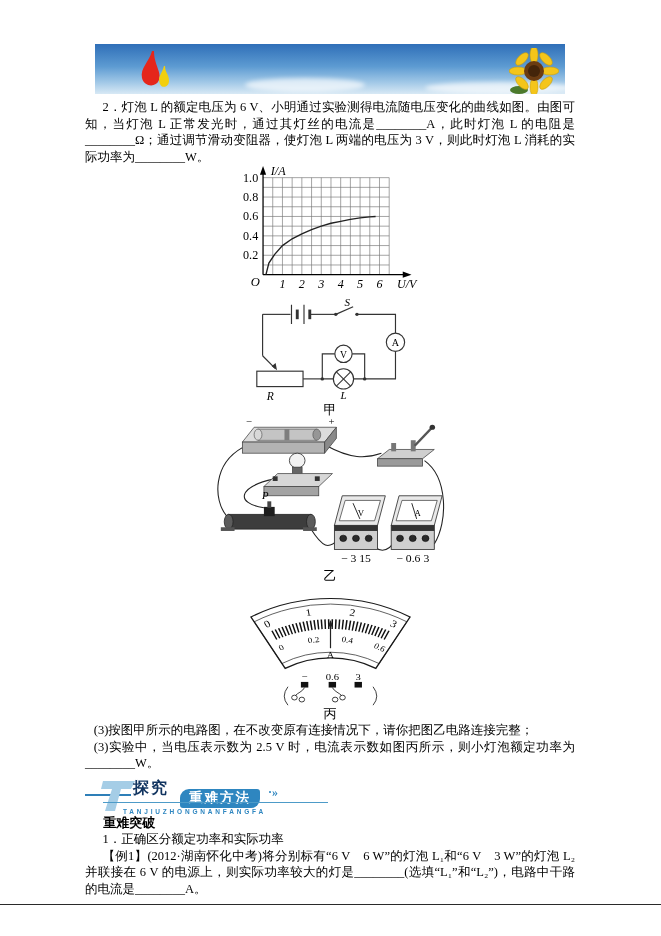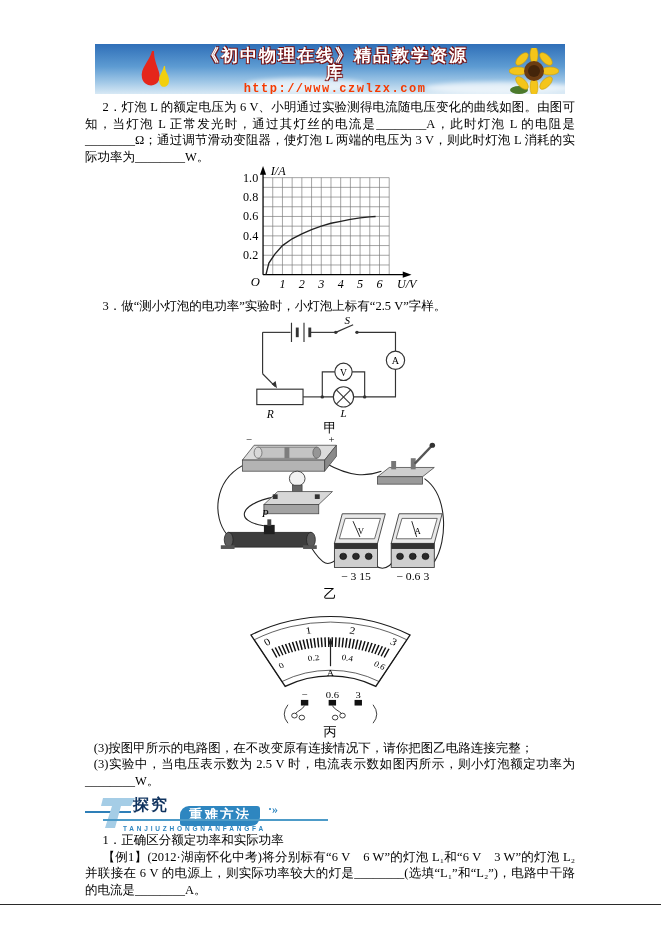--- a/index.html
+++ b/index.html
@@ -46,24 +46,20 @@
 <div class="page">
  <div class="content">
 
   <div class="banner">
     <div class="cloud" style="left:150px;top:34px;width:120px;height:14px;"></div>
     <div class="cloud" style="left:330px;top:38px;width:150px;height:12px;"></div>
     <svg class="flame" width="36" height="40" viewBox="0 0 36 40">
       <path d="M15,1 C12,12 3,18 5,28 C7,37 19,38 22,30 C25,22 17,15 17,1 Z" fill="#e5261b"></path>
       <path d="M27,16 C25,24 20,27 23,34 C25,39 32,37 32,31 C32,24 28,23 28,16 Z" fill="#f2cf0e"></path>
     </svg>
-    <div class="banner-mid">
-      <div class="banner-title">《初中物理在线》精品教学资源库</div>
-      <div class="banner-url">http://www.czwlzx.com</div>
-    </div>
     <svg class="sunflower" width="50" height="46" viewBox="0 0 50 46">
       <g>
         <ellipse cx="10" cy="42" rx="9" ry="4" fill="#4c7a2c"></ellipse>
         <g fill="#f4c51a" stroke="#c79d08" stroke-width="0.6">
           <ellipse cx="25" cy="7" rx="4" ry="9"></ellipse>
           <ellipse cx="25" cy="39" rx="4" ry="9"></ellipse>
           <ellipse cx="9" cy="23" rx="9" ry="4"></ellipse>
           <ellipse cx="41" cy="23" rx="9" ry="4"></ellipse>
           <ellipse cx="13" cy="11" rx="8" ry="4" transform="rotate(-45 13 11)"></ellipse>
           <ellipse cx="37" cy="35" rx="8" ry="4" transform="rotate(-45 37 35)"></ellipse>
@@ -118,21 +114,20 @@
           <text x="31" y="56" text-anchor="end" font-size="12.5">0.6</text>
           <text x="31" y="36" text-anchor="end" font-size="12.5">0.8</text>
           <text x="31" y="16" text-anchor="end" font-size="12.5">1.0</text>
           <text x="44" y="9" font-size="12.5" font-style="italic">I/A</text>
           <text x="174" y="126" font-size="12.5" font-style="italic">U/V</text>
           <text x="28" y="124" text-anchor="middle" font-size="13" font-style="italic">O</text>
           <polyline points="39.0,112.0 42.0,100.0 48.0,91.0 56.0,82.0 66.0,75.0 76.0,70.0 86.0,65.5 96.0,62.0 106.0,59.0 116.0,57.0 126.0,55.0 136.0,53.5 146.0,52.5 152.0,52.0" fill="none" stroke="#222" stroke-width="1.4"></polyline>
         </svg>
   </div>
 
-  <p class="ind2">3．做“测小灯泡的电功率”实验时，小灯泡上标有“2.5 V”字样。</p>
 
   <div class="fig">
     <svg width="176" height="104" viewBox="0 0 180 108">
       <g stroke="#333" stroke-width="1.2" fill="none">
         <polyline points="20,17 49,17"></polyline>
         <polyline points="69,17 96,17"></polyline>
         <line x1="96" y1="17" x2="114" y2="9"></line>
         <polyline points="118,17 158,17 158,36.5"></polyline>
         <polyline points="158,55.5 158,84 126,84"></polyline>
         <polyline points="20,17 20,60"></polyline>
@@ -298,18 +293,19 @@
     <svg class="mb-t" width="34" height="32" viewBox="0 0 34 32">
       <polygon points="2,2 34,2 30,10 20,10 14,32 4,32 11,10 0,10" fill="#a5cde6"></polygon>
     </svg>
     <span class="mb-tanjiu">探究</span>
     <span class="mb-pill">重难方法</span>
     <span class="mb-arrow">·»</span>
     <div class="mb-line2"></div>
     <div class="mb-pinyin">TANJIUZHONGNANFANGFA</div>
   </div>
 
+  <p class="bold13 ind2">重难突破</p>
   <p class="ind2">1．正确区分额定功率和实际功率</p>
   <p class="ind2">【例1】(2012·湖南怀化中考)将分别标有“6 V　6 W”的灯泡 L₁和“6 V　3 W”的灯泡 L₂并联接在 6 V 的电源上，则实际功率较大的灯是________(选填“L₁”和“L₂”)，电路中干路的电流是________A。</p>
 
  </div>
  <div class="bottom-rule"></div>
 </div>
 
 </body></html>

